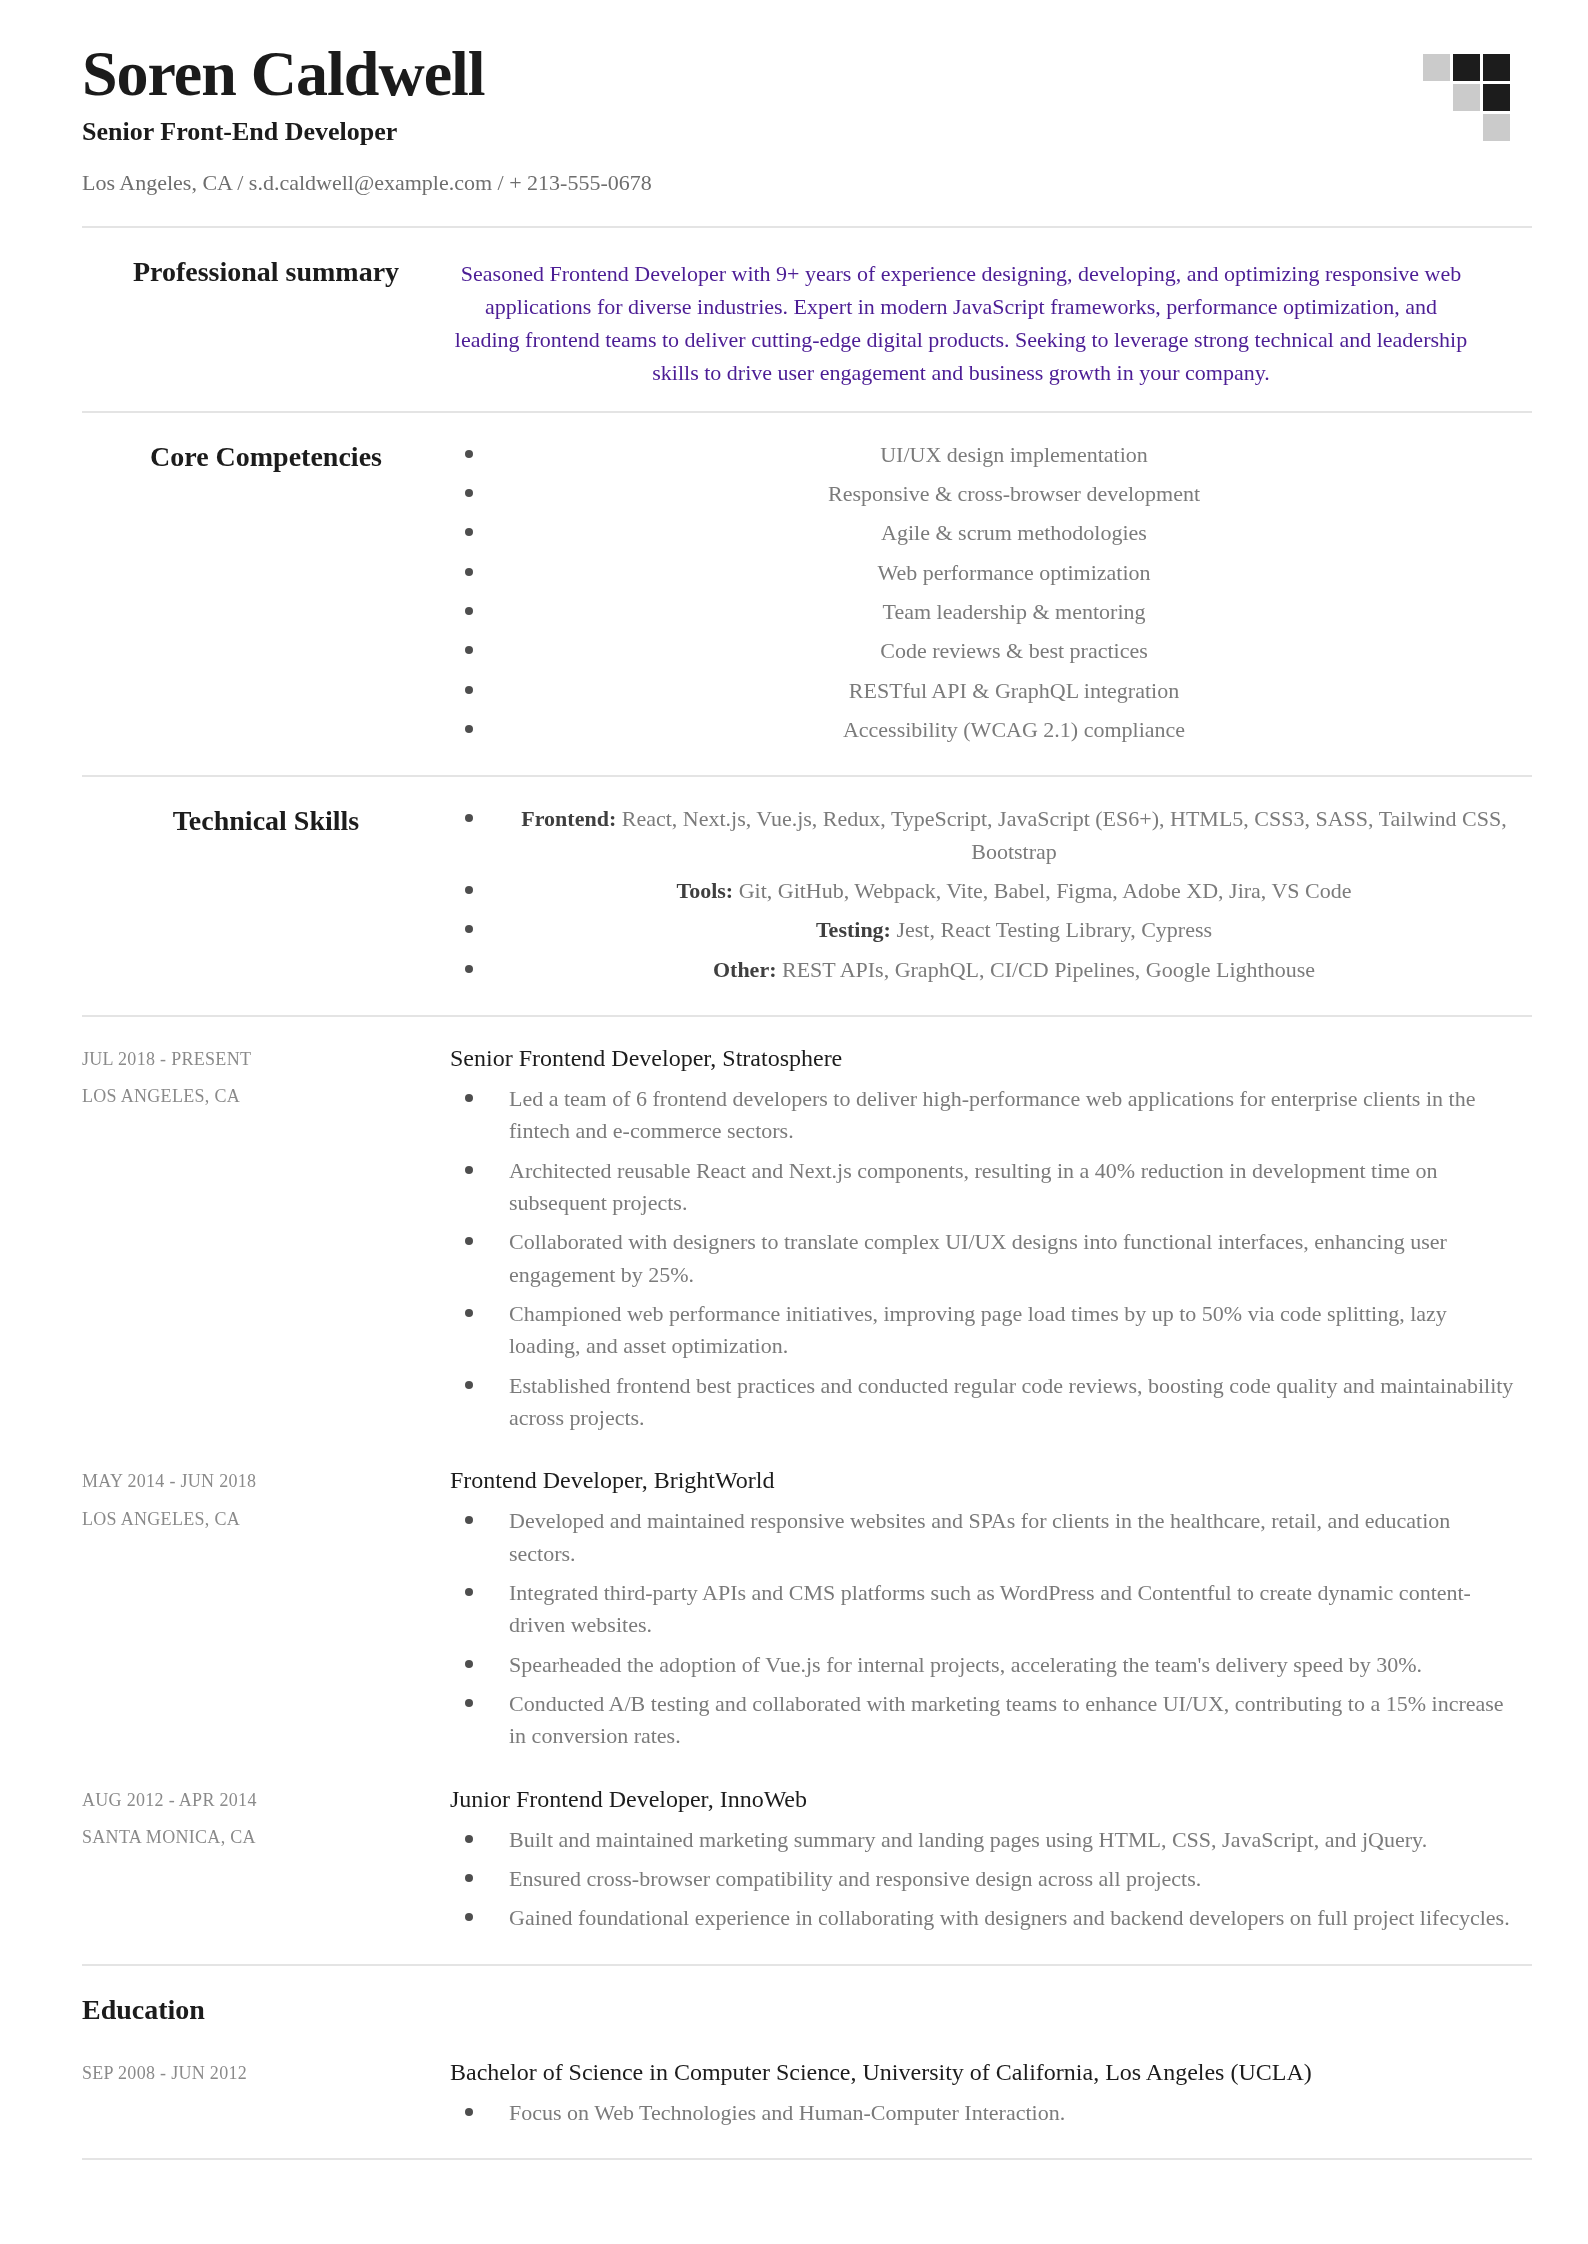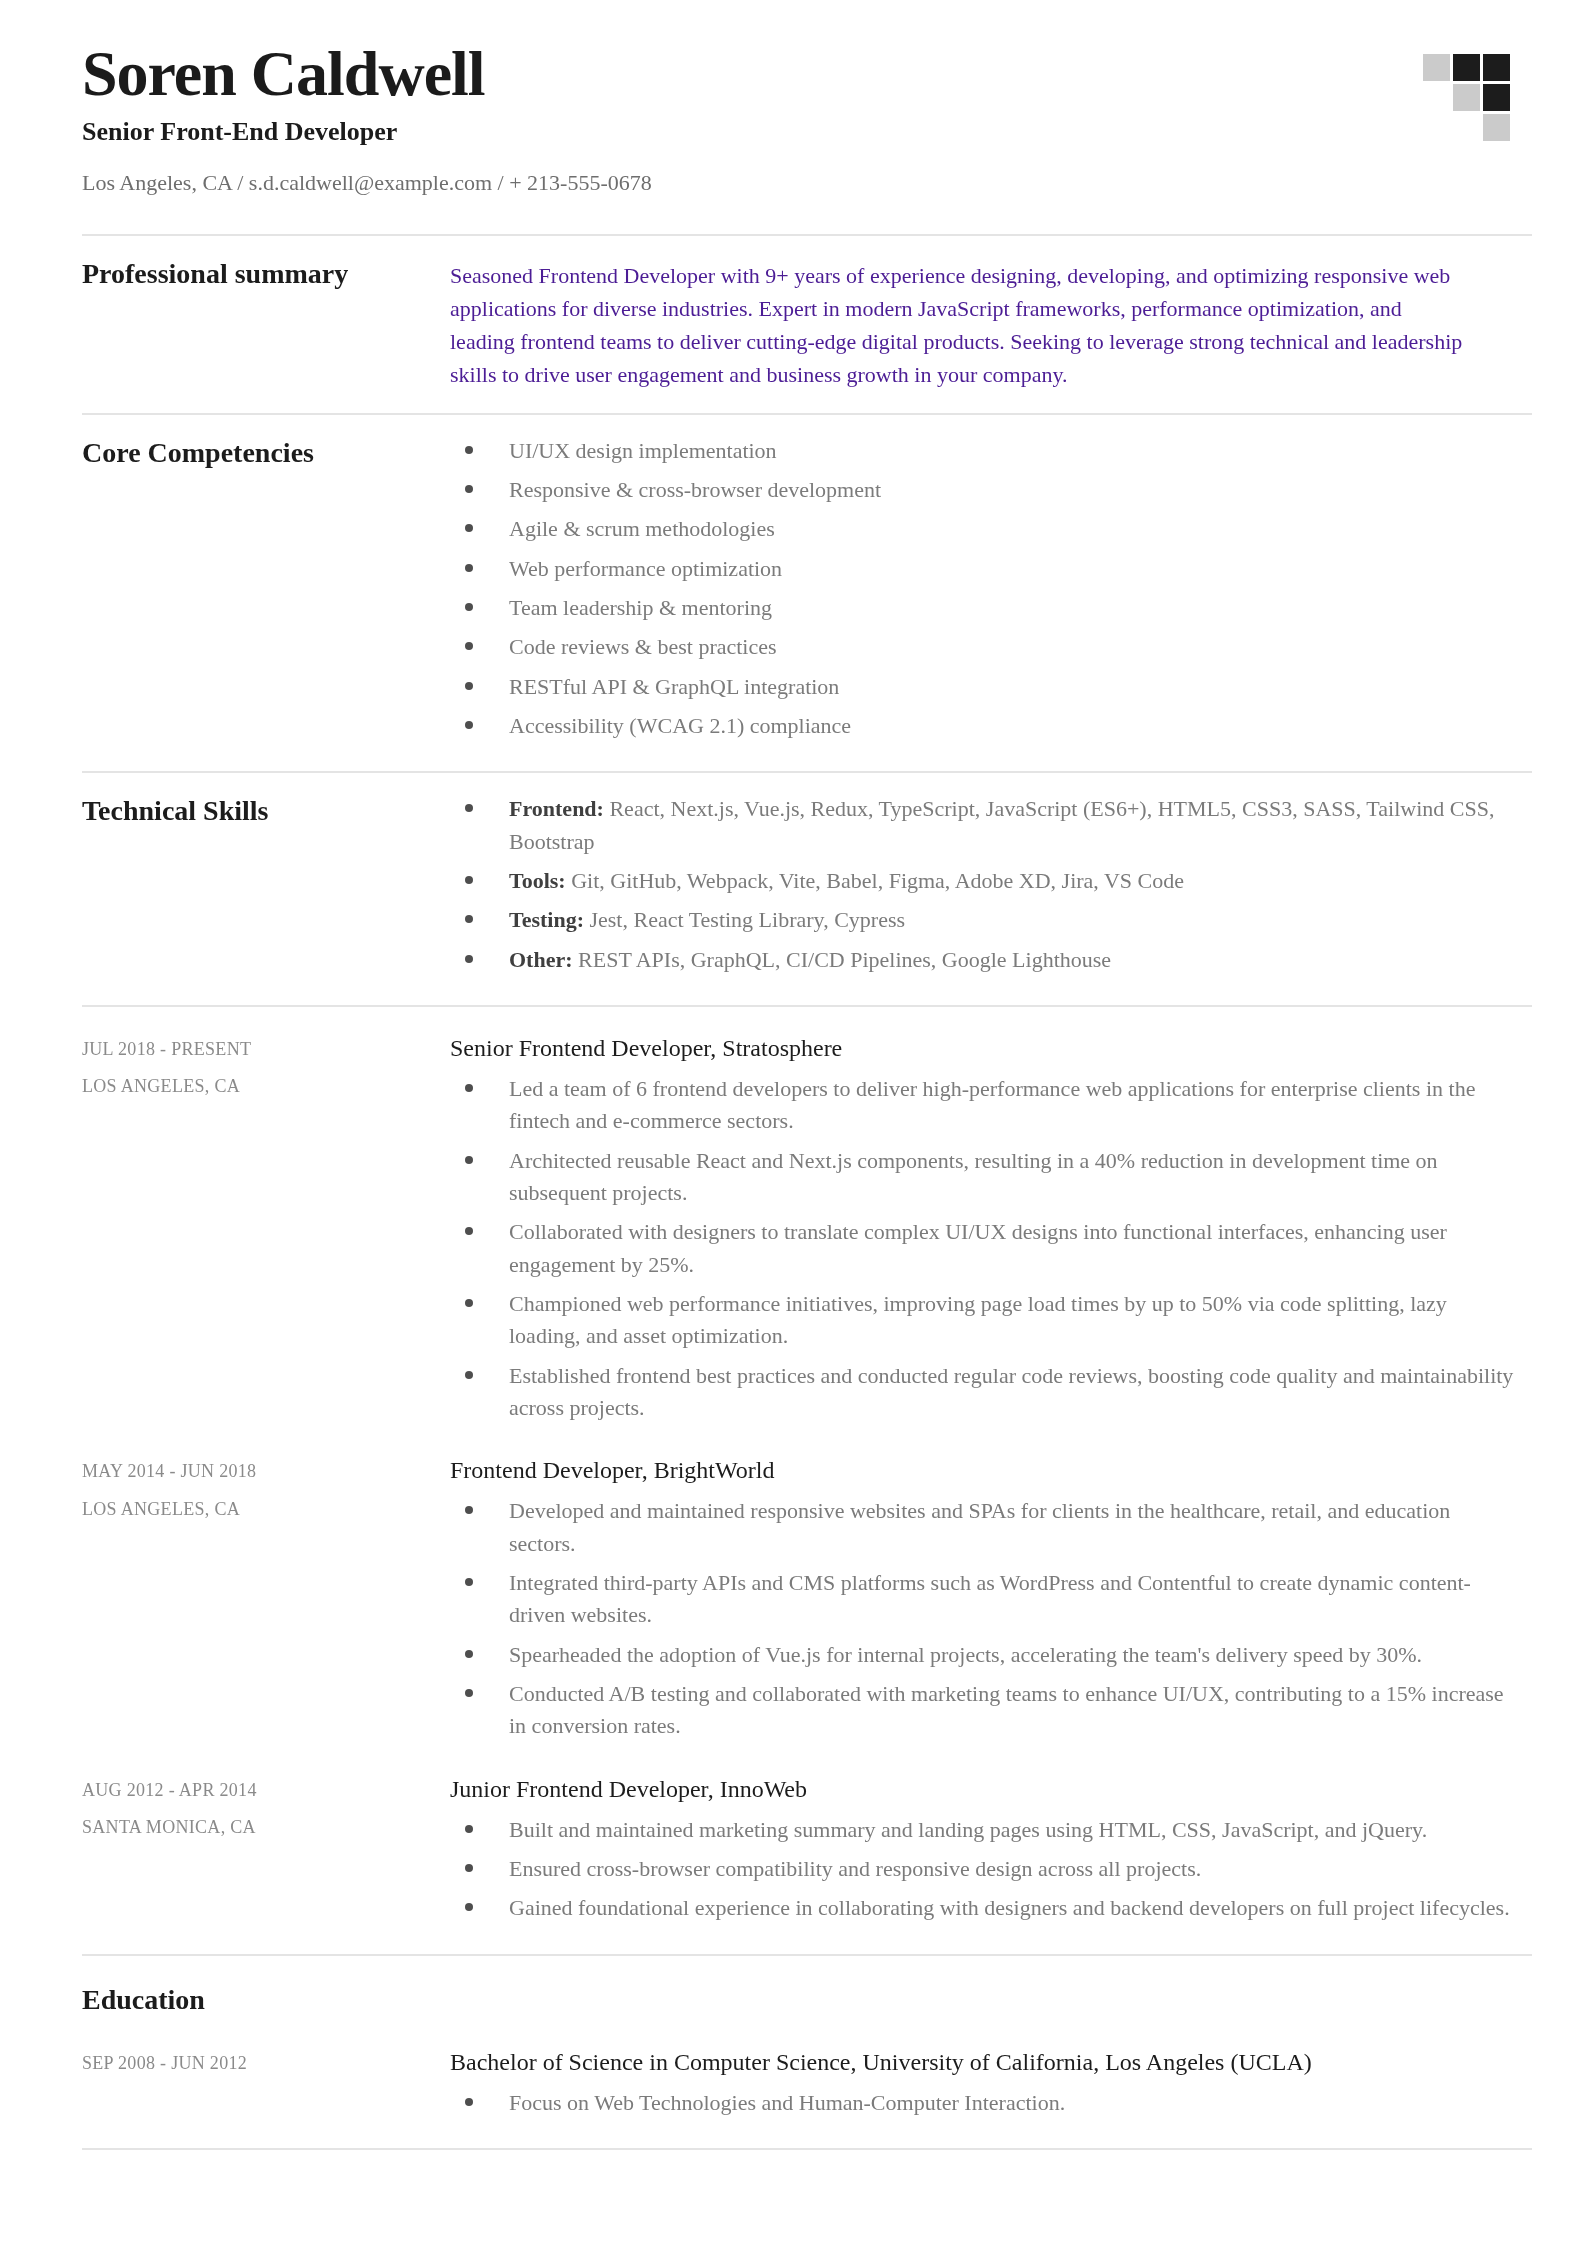--- a/index.html
+++ b/index.html
@@ -16,21 +16,21 @@
     width: 1588px;
     height: 2244px;
     padding: 42px 56px 0 82px;
   }
 
   
   .header {
     display: flex;
     justify-content: space-between;
     align-items: flex-start;
-    padding-bottom: 36px;
+    padding-bottom: 28px;
   }
   .name {
     font-size: 64px;
     font-weight: 700;
     color: #1b1b1b;
     line-height: 1.0;
     margin: 0;
     letter-spacing: -1px;
   }
   .role {
@@ -58,21 +58,22 @@
 
   
   .divider {
     border: none;
     border-top: 2px solid #e4e4e4;
     margin: 0;
   }
   .section {
     display: grid;
     grid-template-columns: 368px 1fr;
-    padding: 20px 0 22px 0;
+    padding: 26px 0 22px 0;
+    text-align: center;
   }
   .section-block { padding: 26px 0 22px 0; }
   .section-heading {
     font-size: 28px;
     font-weight: 700;
     color: #1c1c1c;
     margin: 0;
     line-height: 1.25;
   }
   .summary-text {

